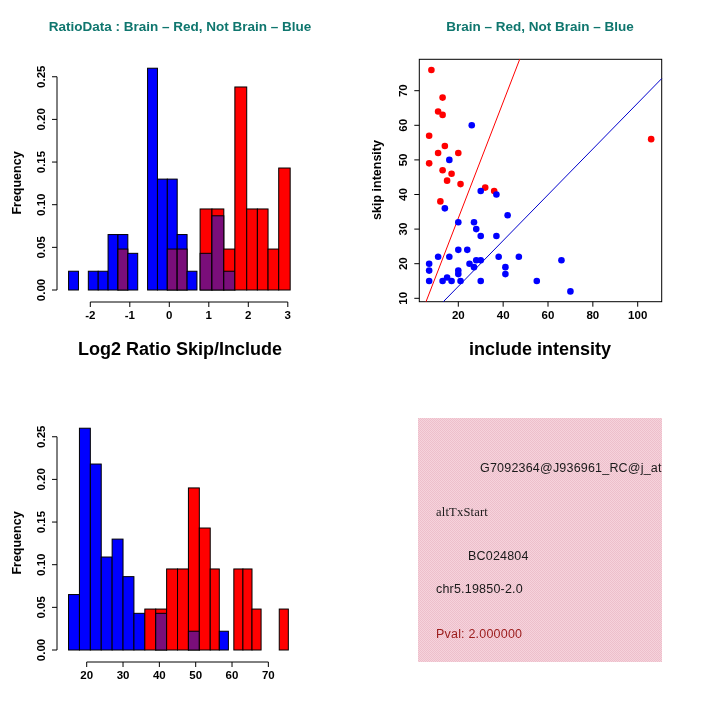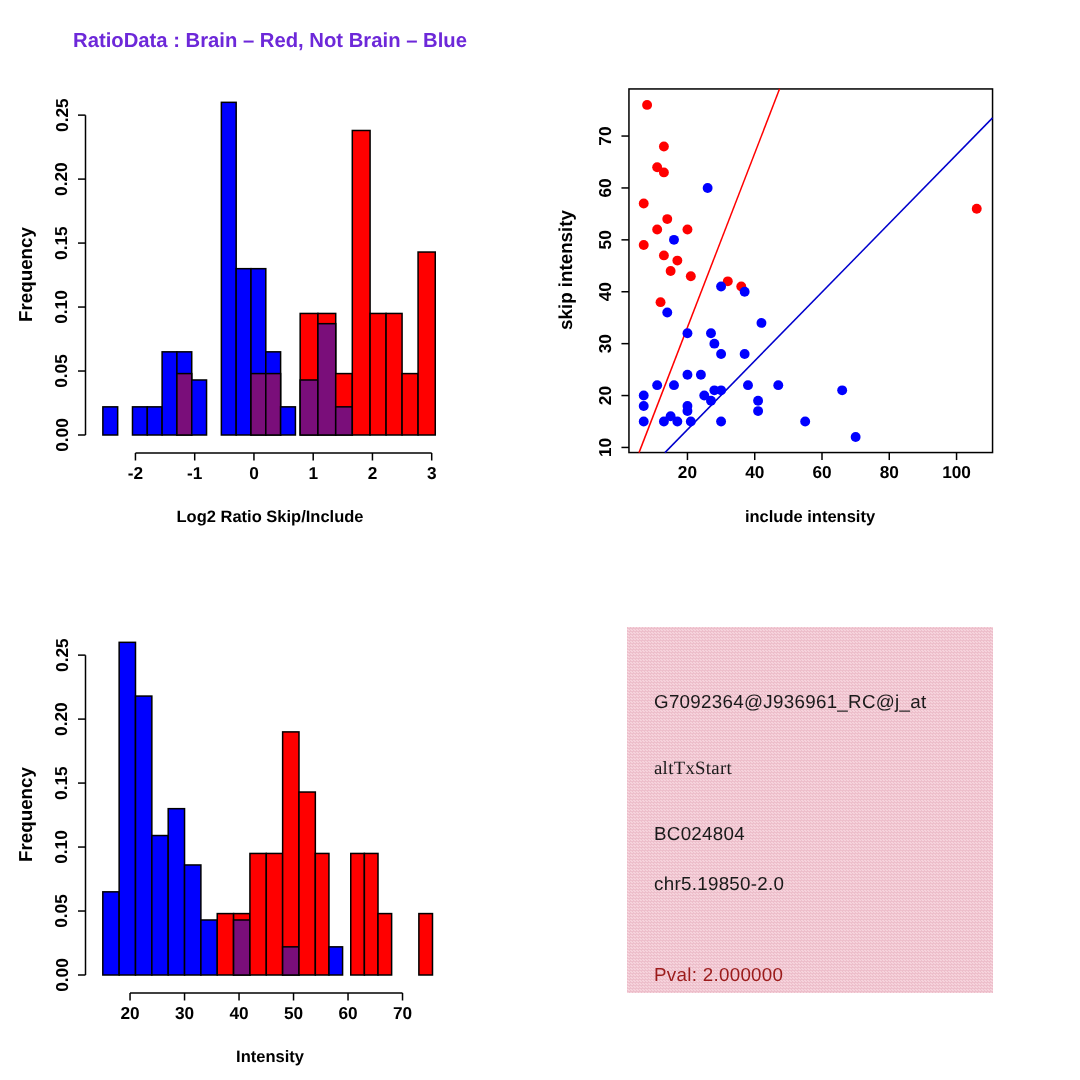--- a/index.html
+++ b/index.html
@@ -5,32 +5,32 @@
   html,body{margin:0;padding:0;background:#fff;}
   #canvas{position:relative;width:720px;height:720px;background:#fff;overflow:hidden;
           font-family:"Liberation Sans",sans-serif;}
   .panel{position:absolute;width:360px;height:360px;}
   #panel-ratio{left:0;top:0;}
   #panel-scatter{left:360px;top:0;}
   #panel-gene{left:0;top:360px;}
   #panel-info{left:360px;top:360px;}
   .plot-svg{position:absolute;left:0;top:0;}
   .title{position:absolute;top:19px;left:0;width:360px;text-align:center;
-         font-size:13.5px;font-weight:700;color:#6d28d9;white-space:nowrap;}
+         font-size:13.5px;font-weight:700;color:#0f766e;white-space:nowrap;}
   .xlab{position:absolute;top:339px;left:0;width:360px;text-align:center;
-        font-size:11px;font-weight:700;color:#000;}
+        font-size:18px;font-weight:700;color:#000;}
   .ylab{position:absolute;left:17px;top:183px;transform:translate(-50%,-50%) rotate(-90deg);
         white-space:nowrap;font-size:12.5px;font-weight:700;color:#000;}
   #panel-scatter .ylab{top:180px;}
   .infobox{position:absolute;left:58px;top:58px;width:244px;height:244px;
            background:repeating-conic-gradient(#f6d3dc 0% 25%, #edbfcb 0% 50%) 0 0/2px 2px;}
   .il{position:absolute;left:18px;font-size:12.5px;font-weight:400;color:#1a1a1a;
       letter-spacing:.2px;white-space:nowrap;}
-  .il-1{top:43px;} .il-2{top:87px;font-family:Liberation Serif, serif;} .il-3{top:131px;} .il-4{top:164px;}
-  .il-pval{top:225px;font-weight:400;}
+  .il-1{top:43px;margin-left:44px;} .il-2{top:87px;font-family:Liberation Serif, serif;} .il-3{top:131px;margin-left:32px;} .il-4{top:164px;}
+  .il-pval{top:209px;font-weight:400;}
 </style>
 </head>
 <body>
 
 <div id="canvas">
 
   <section class="panel" id="panel-ratio">
     <svg class="plot-svg" id="svg-ratio" width="360" height="360">
         <g>
           <line x1="57" y1="290" x2="57" y2="76.75" stroke="#000"></line>
@@ -175,20 +175,21 @@
           <circle cx="98.30000000000001" cy="274.08" r="3.3" fill="#0000ff"></circle>
           <circle cx="69.14750000000001" cy="281" r="3.3" fill="#0000ff"></circle>
           <circle cx="82.6025" cy="281" r="3.3" fill="#0000ff"></circle>
           <circle cx="91.5725" cy="281" r="3.3" fill="#0000ff"></circle>
           <circle cx="100.5425" cy="281" r="3.3" fill="#0000ff"></circle>
           <circle cx="120.72500000000001" cy="281" r="3.3" fill="#0000ff"></circle>
           <circle cx="176.78750000000002" cy="281" r="3.3" fill="#0000ff"></circle>
           <circle cx="210.425" cy="291.38" r="3.3" fill="#0000ff"></circle>
         </g>
       </svg>
+    <div class="title">Brain – Red, Not Brain – Blue</div>
     <div class="ylab">skip intensity</div>
     <div class="xlab">include intensity</div>
   </section>
 
   <section class="panel" id="panel-gene">
     <svg class="plot-svg" id="svg-gene" width="360" height="360">
         <g>
           <line x1="57" y1="290" x2="57" y2="76.75" stroke="#000"></line>
           <line x1="57" y1="290" x2="52" y2="290" stroke="#000"></line>
           <text x="45" y="290" text-anchor="middle" font-size="11.5" font-weight="700" font-family="&quot;Liberation Sans&quot;, sans-serif" fill="#000" transform="rotate(-90 45 290)">0.00</text>
@@ -234,21 +235,20 @@
           <rect x="199.32299999999998" y="168.02100000000002" width="10.899000000000001" height="121.97899999999998" fill="#ff0000" stroke="#000" stroke-width="1"></rect>
           <rect x="210.22199999999998" y="208.965" width="9.08250000000001" height="81.035" fill="#ff0000" stroke="#000" stroke-width="1"></rect>
           <rect x="219.3045" y="271.234" width="9.08250000000001" height="18.76600000000002" fill="#0000ff" stroke="#000" stroke-width="1"></rect>
           <rect x="233.8365" y="208.965" width="9.082499999999982" height="81.035" fill="#ff0000" stroke="#000" stroke-width="1"></rect>
           <rect x="242.91899999999998" y="208.965" width="9.08250000000001" height="81.035" fill="#ff0000" stroke="#000" stroke-width="1"></rect>
           <rect x="252.0015" y="249.05599999999998" width="9.08250000000001" height="40.94400000000002" fill="#ff0000" stroke="#000" stroke-width="1"></rect>
           <rect x="279.249" y="249.05599999999998" width="9.082499999999982" height="40.94400000000002" fill="#ff0000" stroke="#000" stroke-width="1"></rect>
         </g>
       </svg>
     <div class="ylab">Frequency</div>
-    <div class="xlab">Intensity</div>
   </section>
 
   <section class="panel" id="panel-info">
     <div class="infobox">
       <div class="il il-1">G7092364@J936961_RC@j_at</div>
       <div class="il il-2">altTxStart</div>
       <div class="il il-3">BC024804</div>
       <div class="il il-4">chr5.19850-2.0</div>
       <div class="il il-pval" id="pval-line" style="color: rgb(155, 27, 27);">Pval: 2.000000</div>
     </div>

